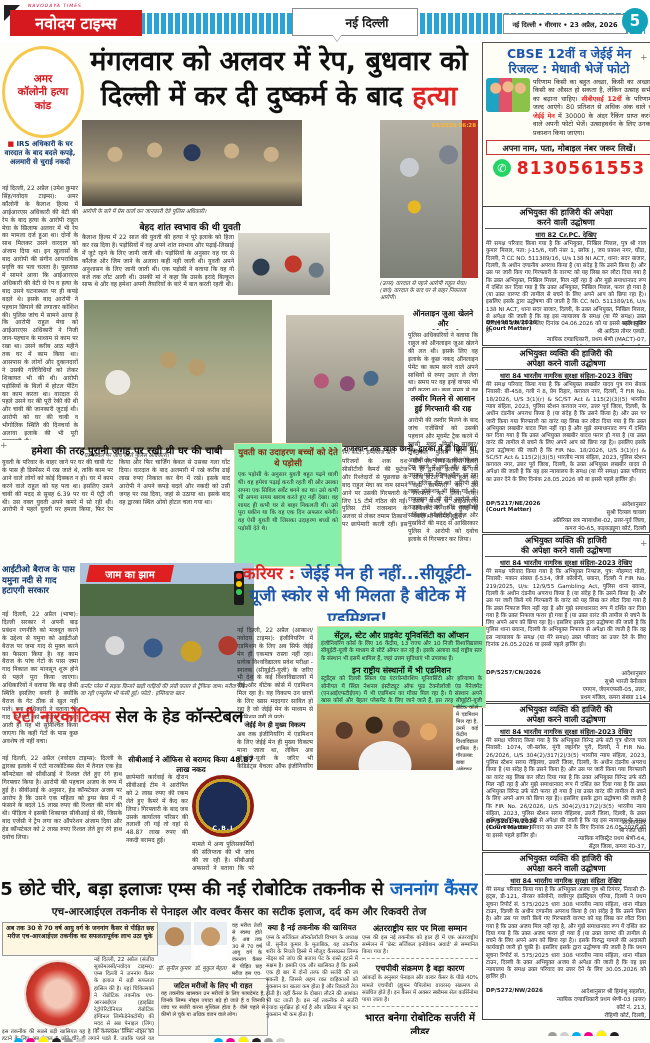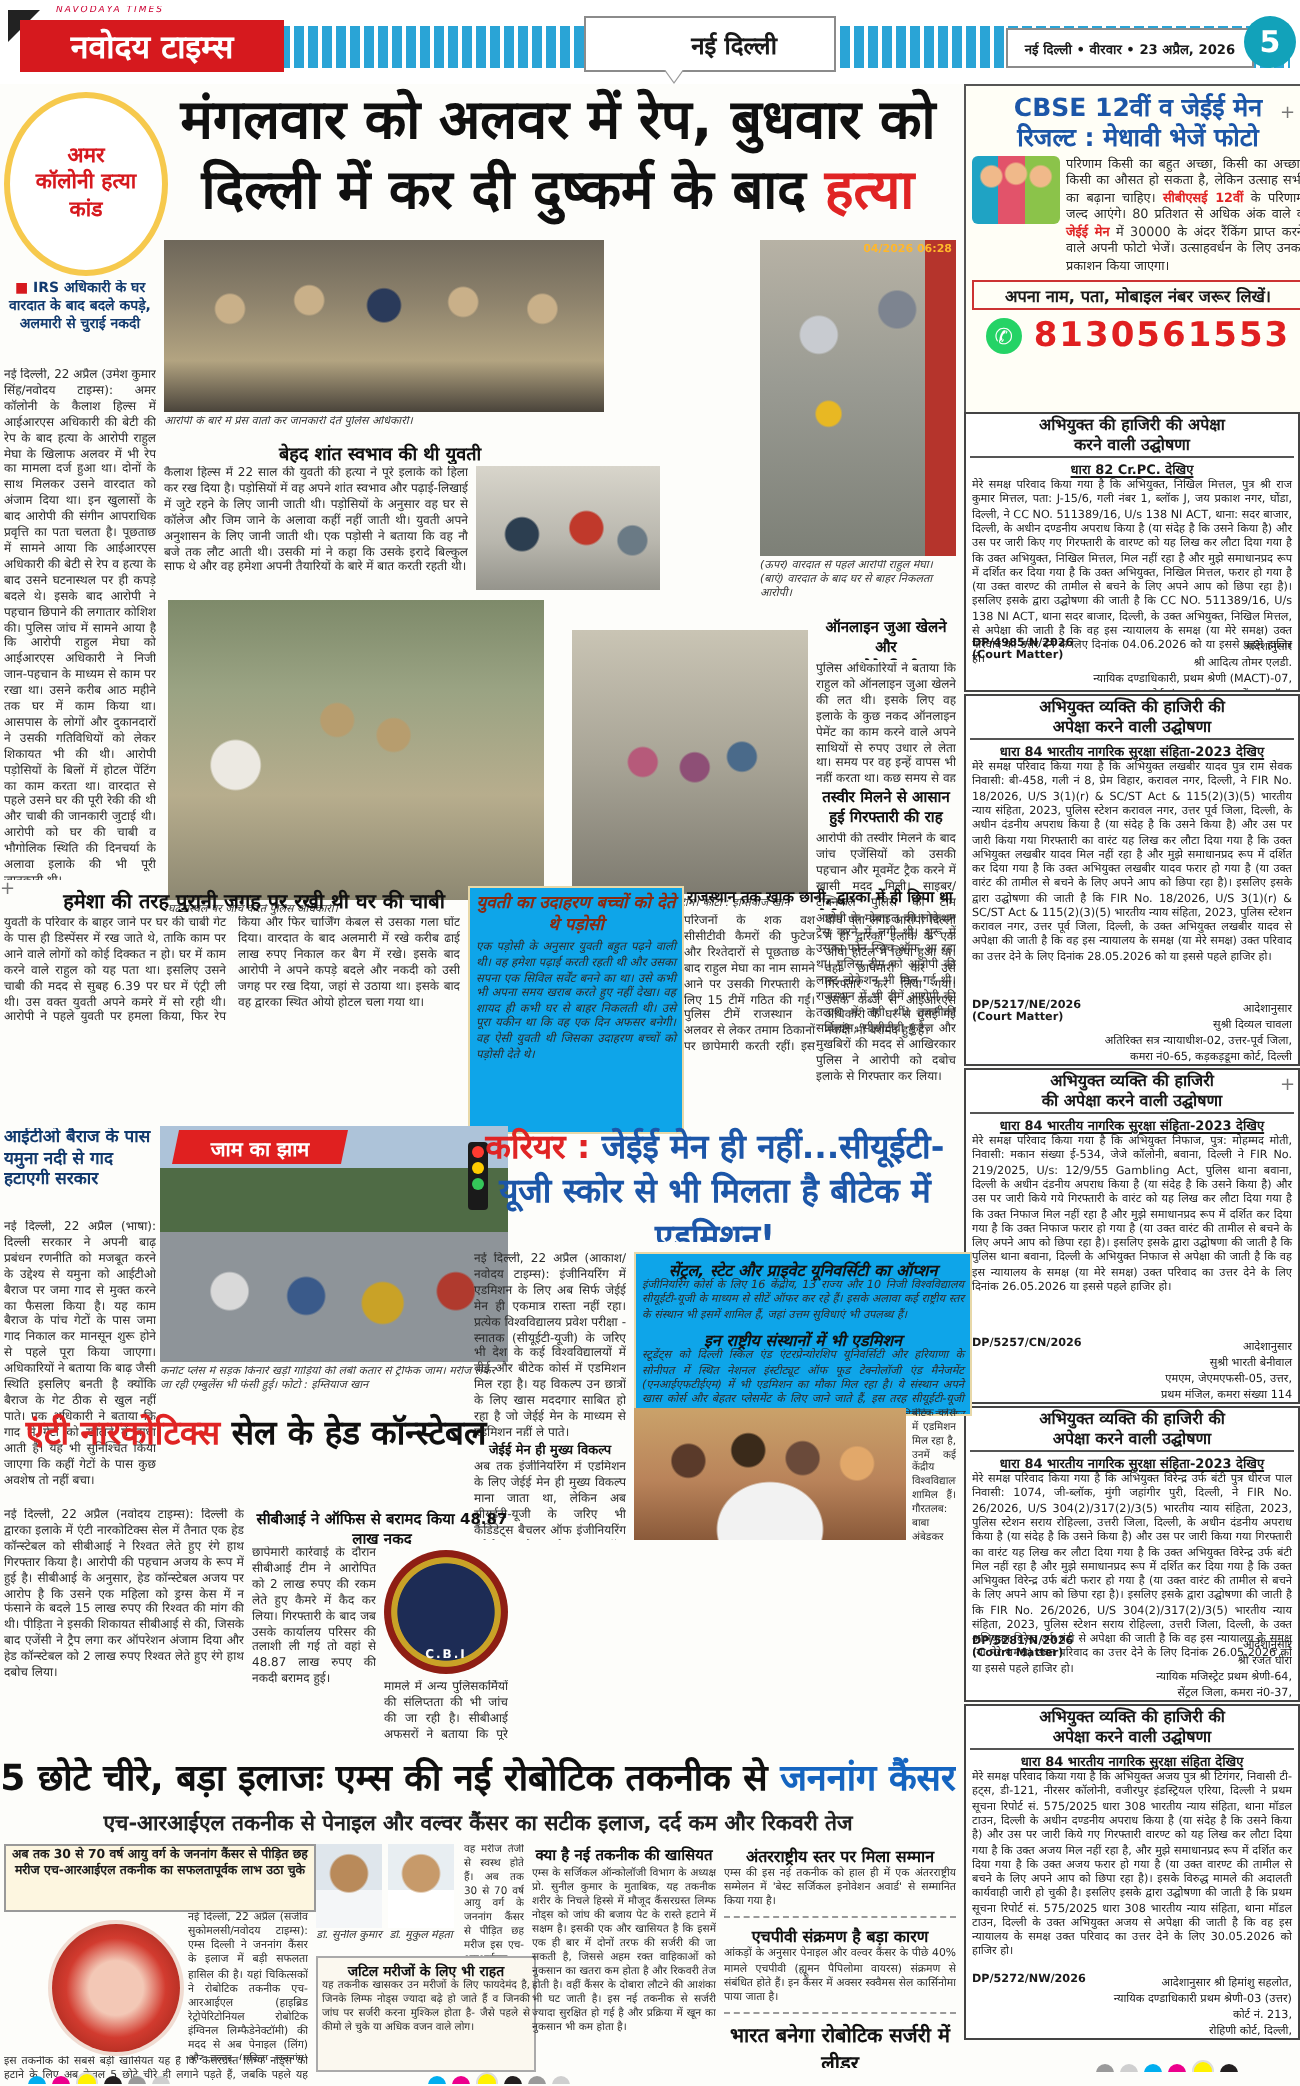--- a/index.html
+++ b/index.html
@@ -23,21 +23,21 @@
   .red{color:#e02424;}
   
   .cbsebox{border:1.5px solid #555;background:#fffef6;}
   .notice{border:1.2px solid #444;background:#fff;}
   .notice h4{margin:1px 2px;font-size:8px;text-align:center;line-height:1.2;border-bottom:1px solid #555;padding-bottom:1px;}
   .notice .statute{font-size:6.5px;font-weight:bold;text-align:center;text-decoration:underline;margin:1px 0;}
   .notice .nbody{font-size:5.6px;line-height:1.3;text-align:justify;padding:0 3px;color:#222;}
   .notice .nfoot{display:flex;justify-content:space-between;padding:1px 3px;font-size:5.6px;}
   .ribbon{background:#e02020;color:#fff;font-weight:bold;display:flex;align-items:center;justify-content:center;
           clip-path:polygon(4% 0,100% 0,96% 100%,0 100%);text-align:right;}
-  .creambox{background:#0ea5e9;border:1px solid #e8d8a8;font-style:italic;}
+  .creambox{background:#86efac;border:1px solid #e8d8a8;}
   .dashline{border-top:1px dashed #999;}
   .dot{width:9px;height:9px;border-radius:50%;display:inline-block;margin-right:3px;}
 </style>
 </head>
 <body>
 
 <div id="page">
 
   <div class="abs" style="left:0;top:0;width:650px;height:42px;background:#fff;">
     <div class="abs stripes" style="left:140px;top:13px;width:505px;height:21px;"></div>

